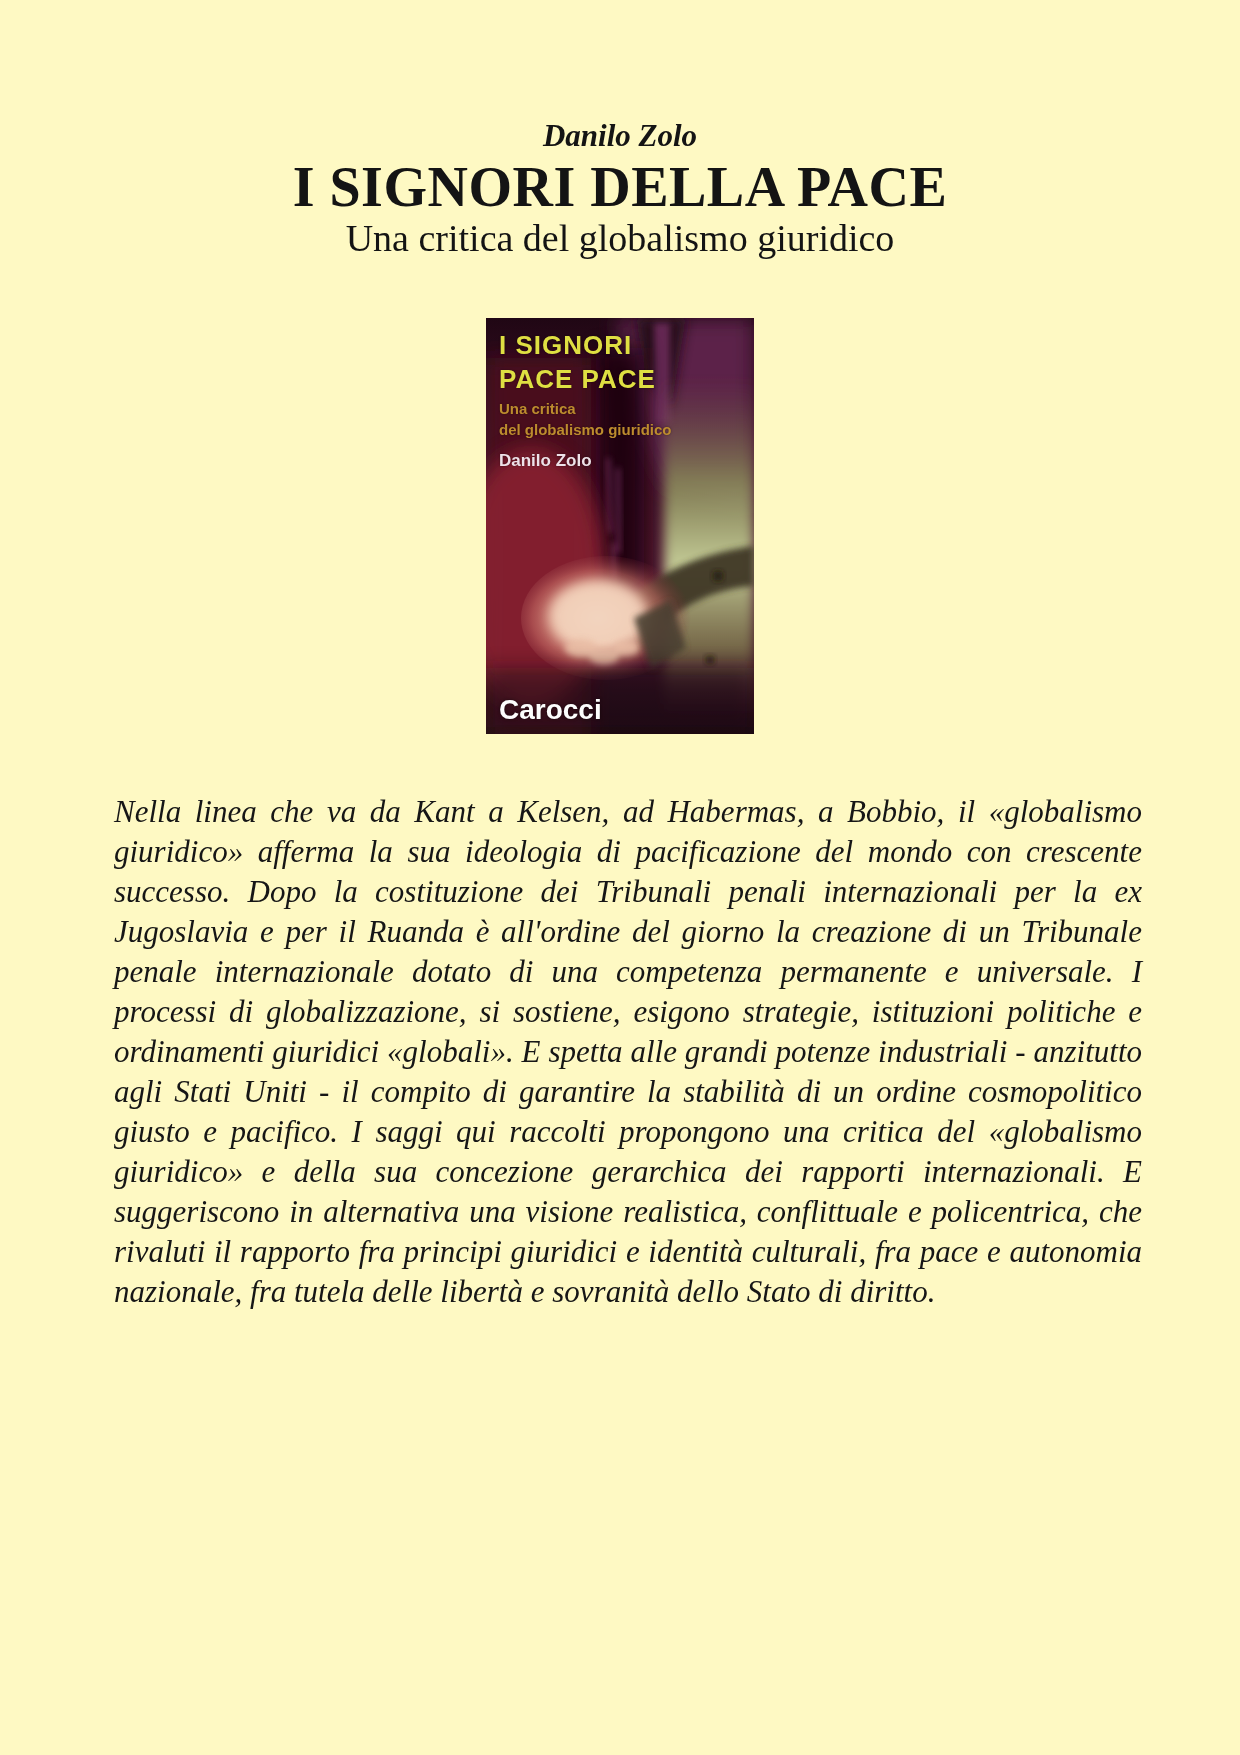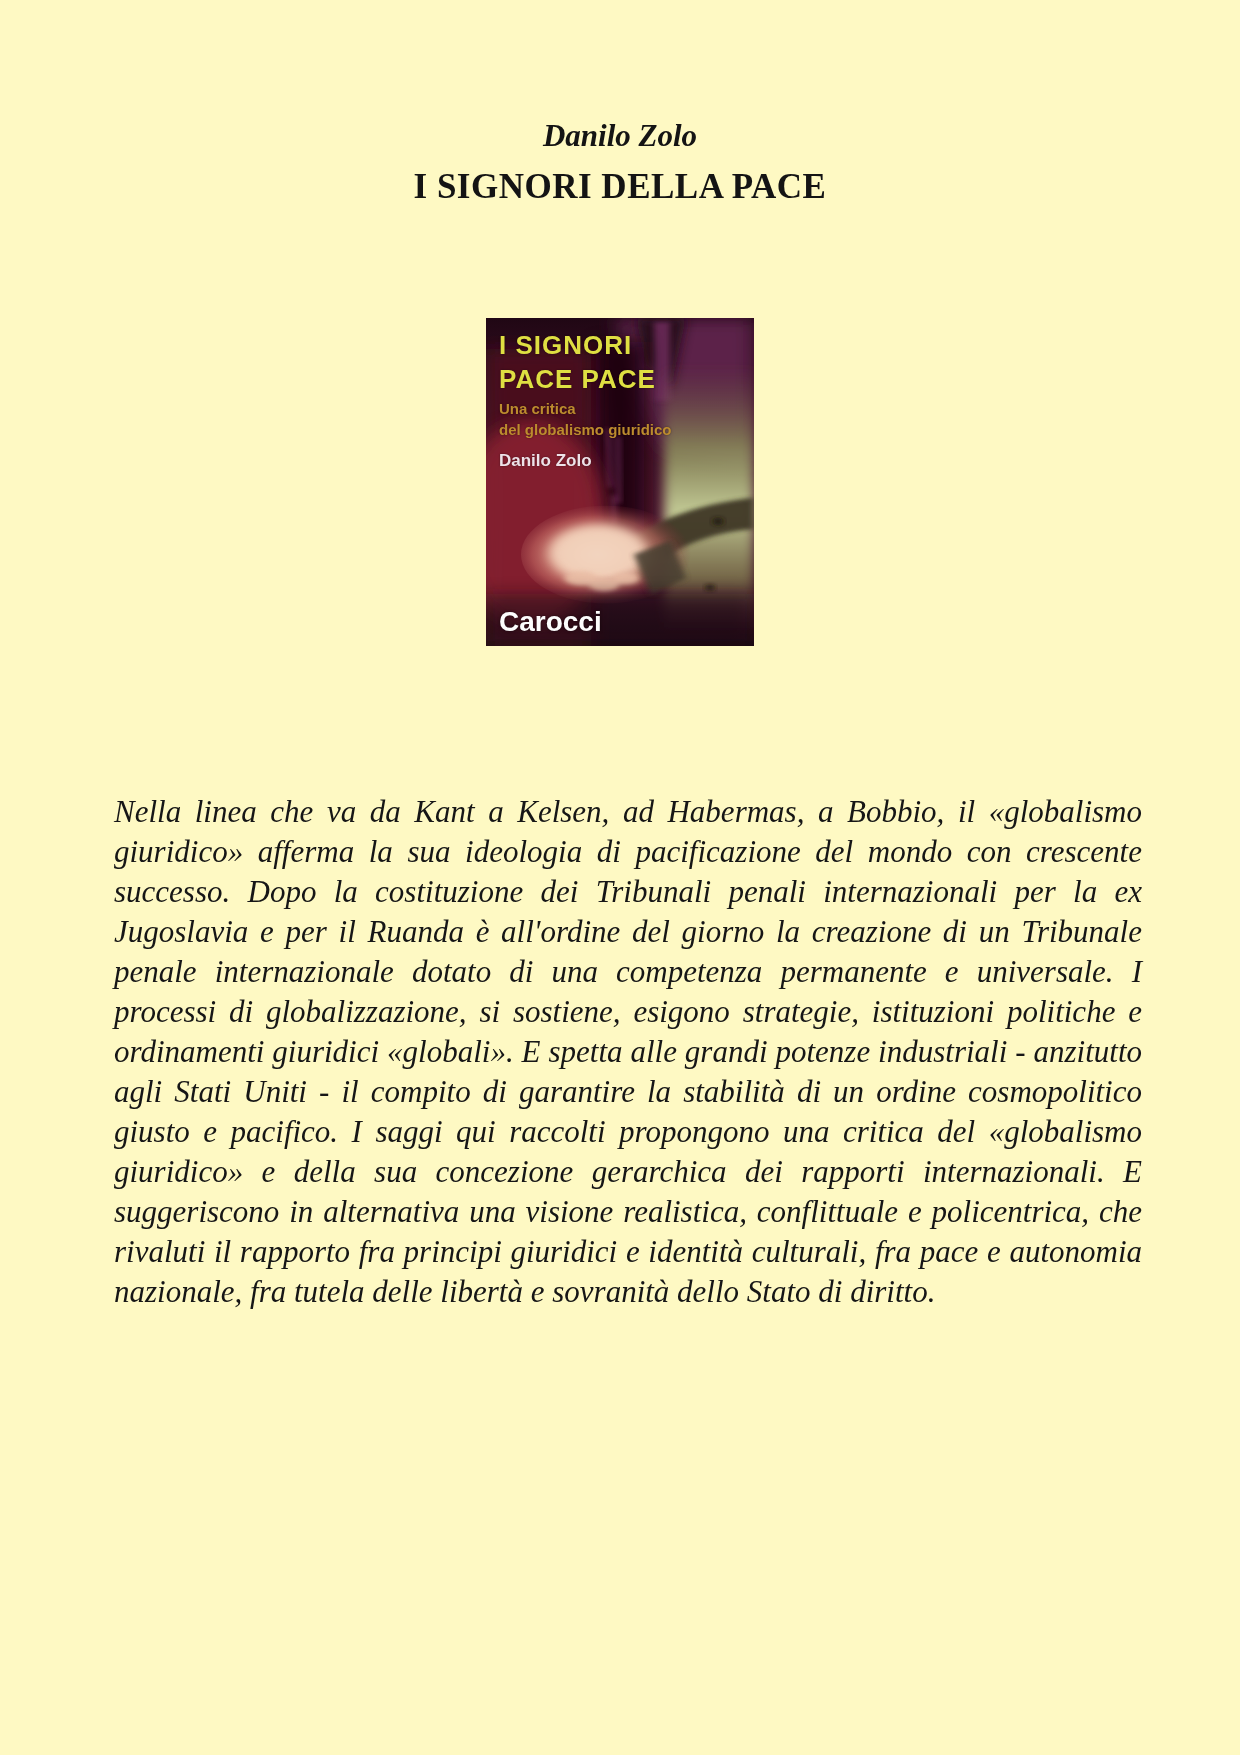--- a/index.html
+++ b/index.html
@@ -24,38 +24,38 @@
     width: 1028px;
     text-align: center;
   }
   .book-author {
     font-size: 31px;
     line-height: 36px;
     font-weight: bold;
     font-style: italic;
   }
   .book-title {
-    font-size: 35px;
+    font-size: 56px;
     line-height: 54px;
     font-weight: bold;
     margin: 6px 0 0 0;
     letter-spacing: 0.5px;
   }
   .book-subtitle {
     font-size: 38px;
     line-height: 44px;
     margin-top: 2px;
   }
   
   .cover {
     position: absolute;
     left: 486px;
     top: 318px;
     width: 268px;
-    height: 328px;
+    height: 416px;
     margin: 0;
     overflow: hidden;
     background: #3c0f26;
   }
   .cover svg {
     position: absolute;
     top: 0; left: 0;
     width: 100%; height: 100%;
     display: block;
   }
@@ -121,20 +121,21 @@
   }
 </style>
 </head>
 <body>
 
 <div class="page">
 
   <header class="book-header">
     <div class="book-author">Danilo Zolo</div>
     <h1 class="book-title">I SIGNORI DELLA PACE</h1>
+    <div class="book-subtitle">Una critica del globalismo giuridico</div>
   </header>
 
   <figure class="cover">
 
     <svg viewBox="0 0 268 416" preserveAspectRatio="none" aria-hidden="true">
       <defs>
         <linearGradient id="bg" x1="0" y1="0" x2="0" y2="1">
           <stop offset="0" stop-color="#200714"></stop>
           <stop offset="0.3" stop-color="#41102a"></stop>
           <stop offset="0.6" stop-color="#4e1630"></stop>

